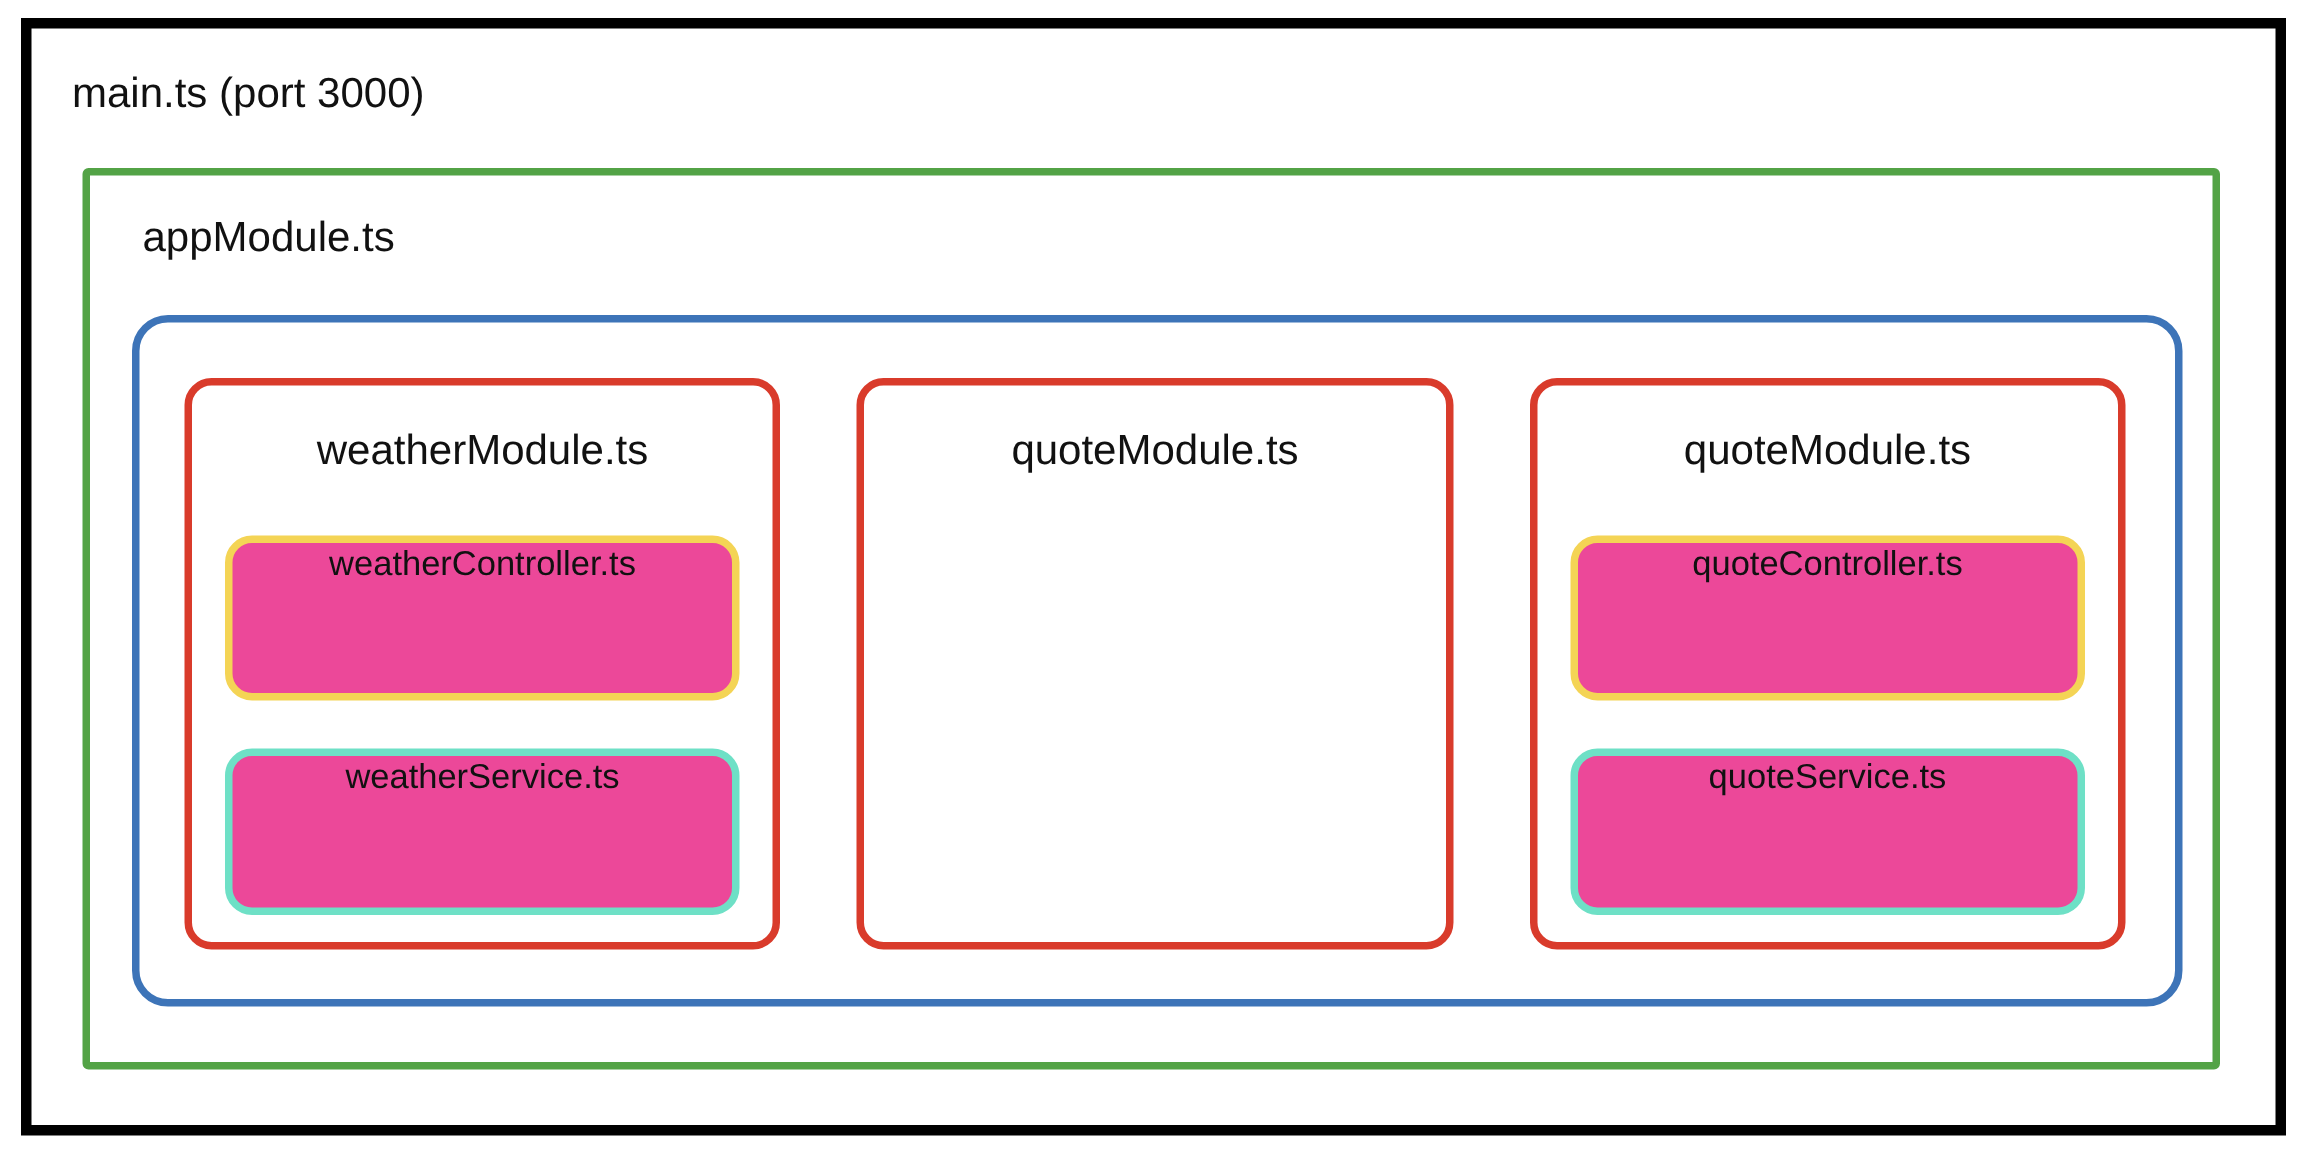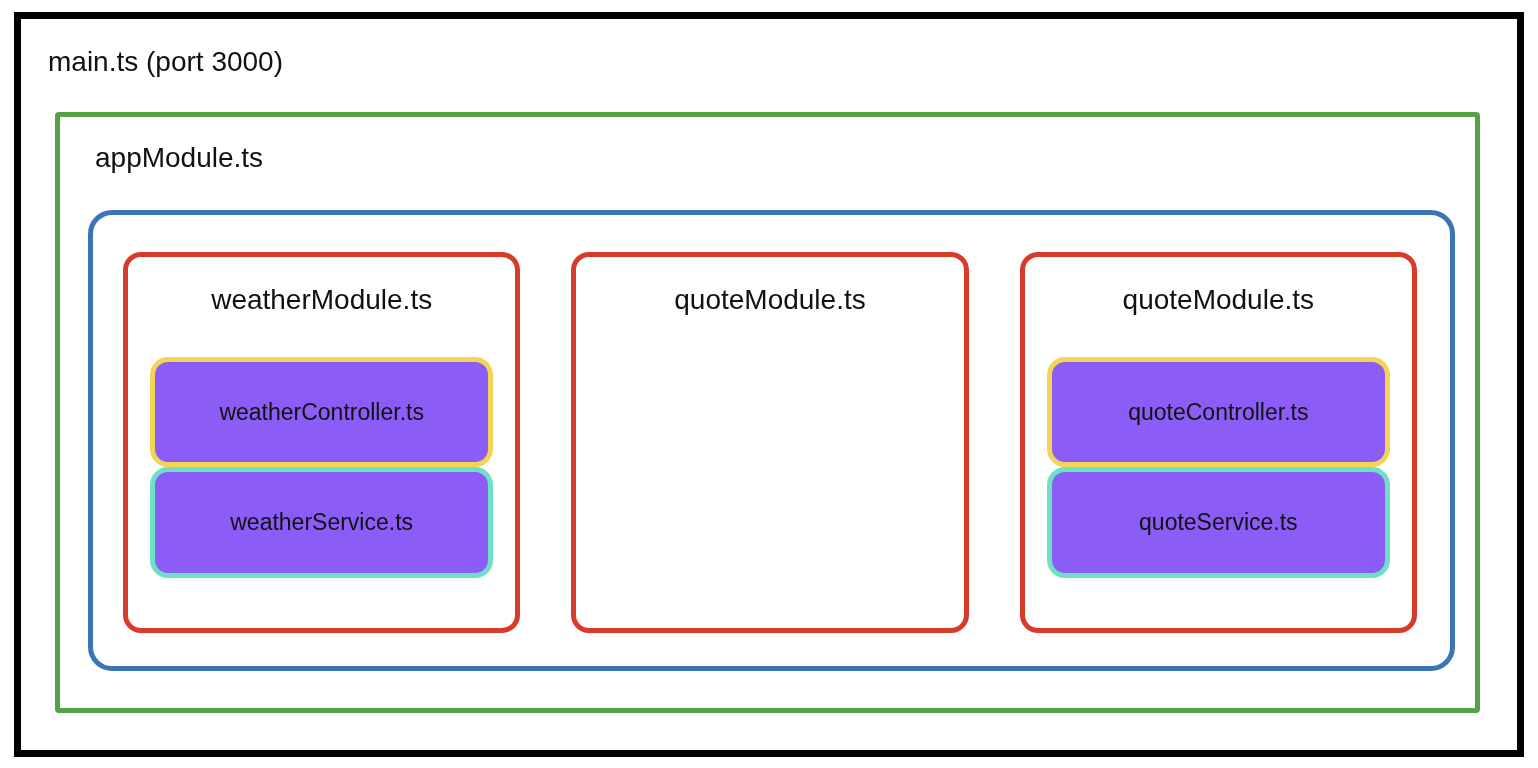--- a/index.html
+++ b/index.html
@@ -77,33 +77,33 @@
   .module-title {
     text-align: center;
     font-size: 28px;
     line-height: 34px;
     margin-top: 26px;
     white-space: nowrap;
   }
   .inner-box {
     box-sizing: border-box;
     border-radius: 18px;
-    background: #8b5cf6;
+    background: #ec4899;
     display: flex;
-    align-items: center;
     justify-content: center;
     font-size: 23px;
     white-space: nowrap;
   }
   .inner-box.controller {
     margin-top: 40px;
     height: 110px;
     border: 5px solid var(--controller-border, #f4d455);
   }
   .inner-box.service {
+    margin-top: 32px;
     height: 111px;
     border: 5px solid var(--service-border, #6ee0c6);
   }
 </style>
 </head>
 <body>
 
 <div class="root-box">
   <div class="root-label">main.ts (port 3000)</div>
   <div class="app-box">

